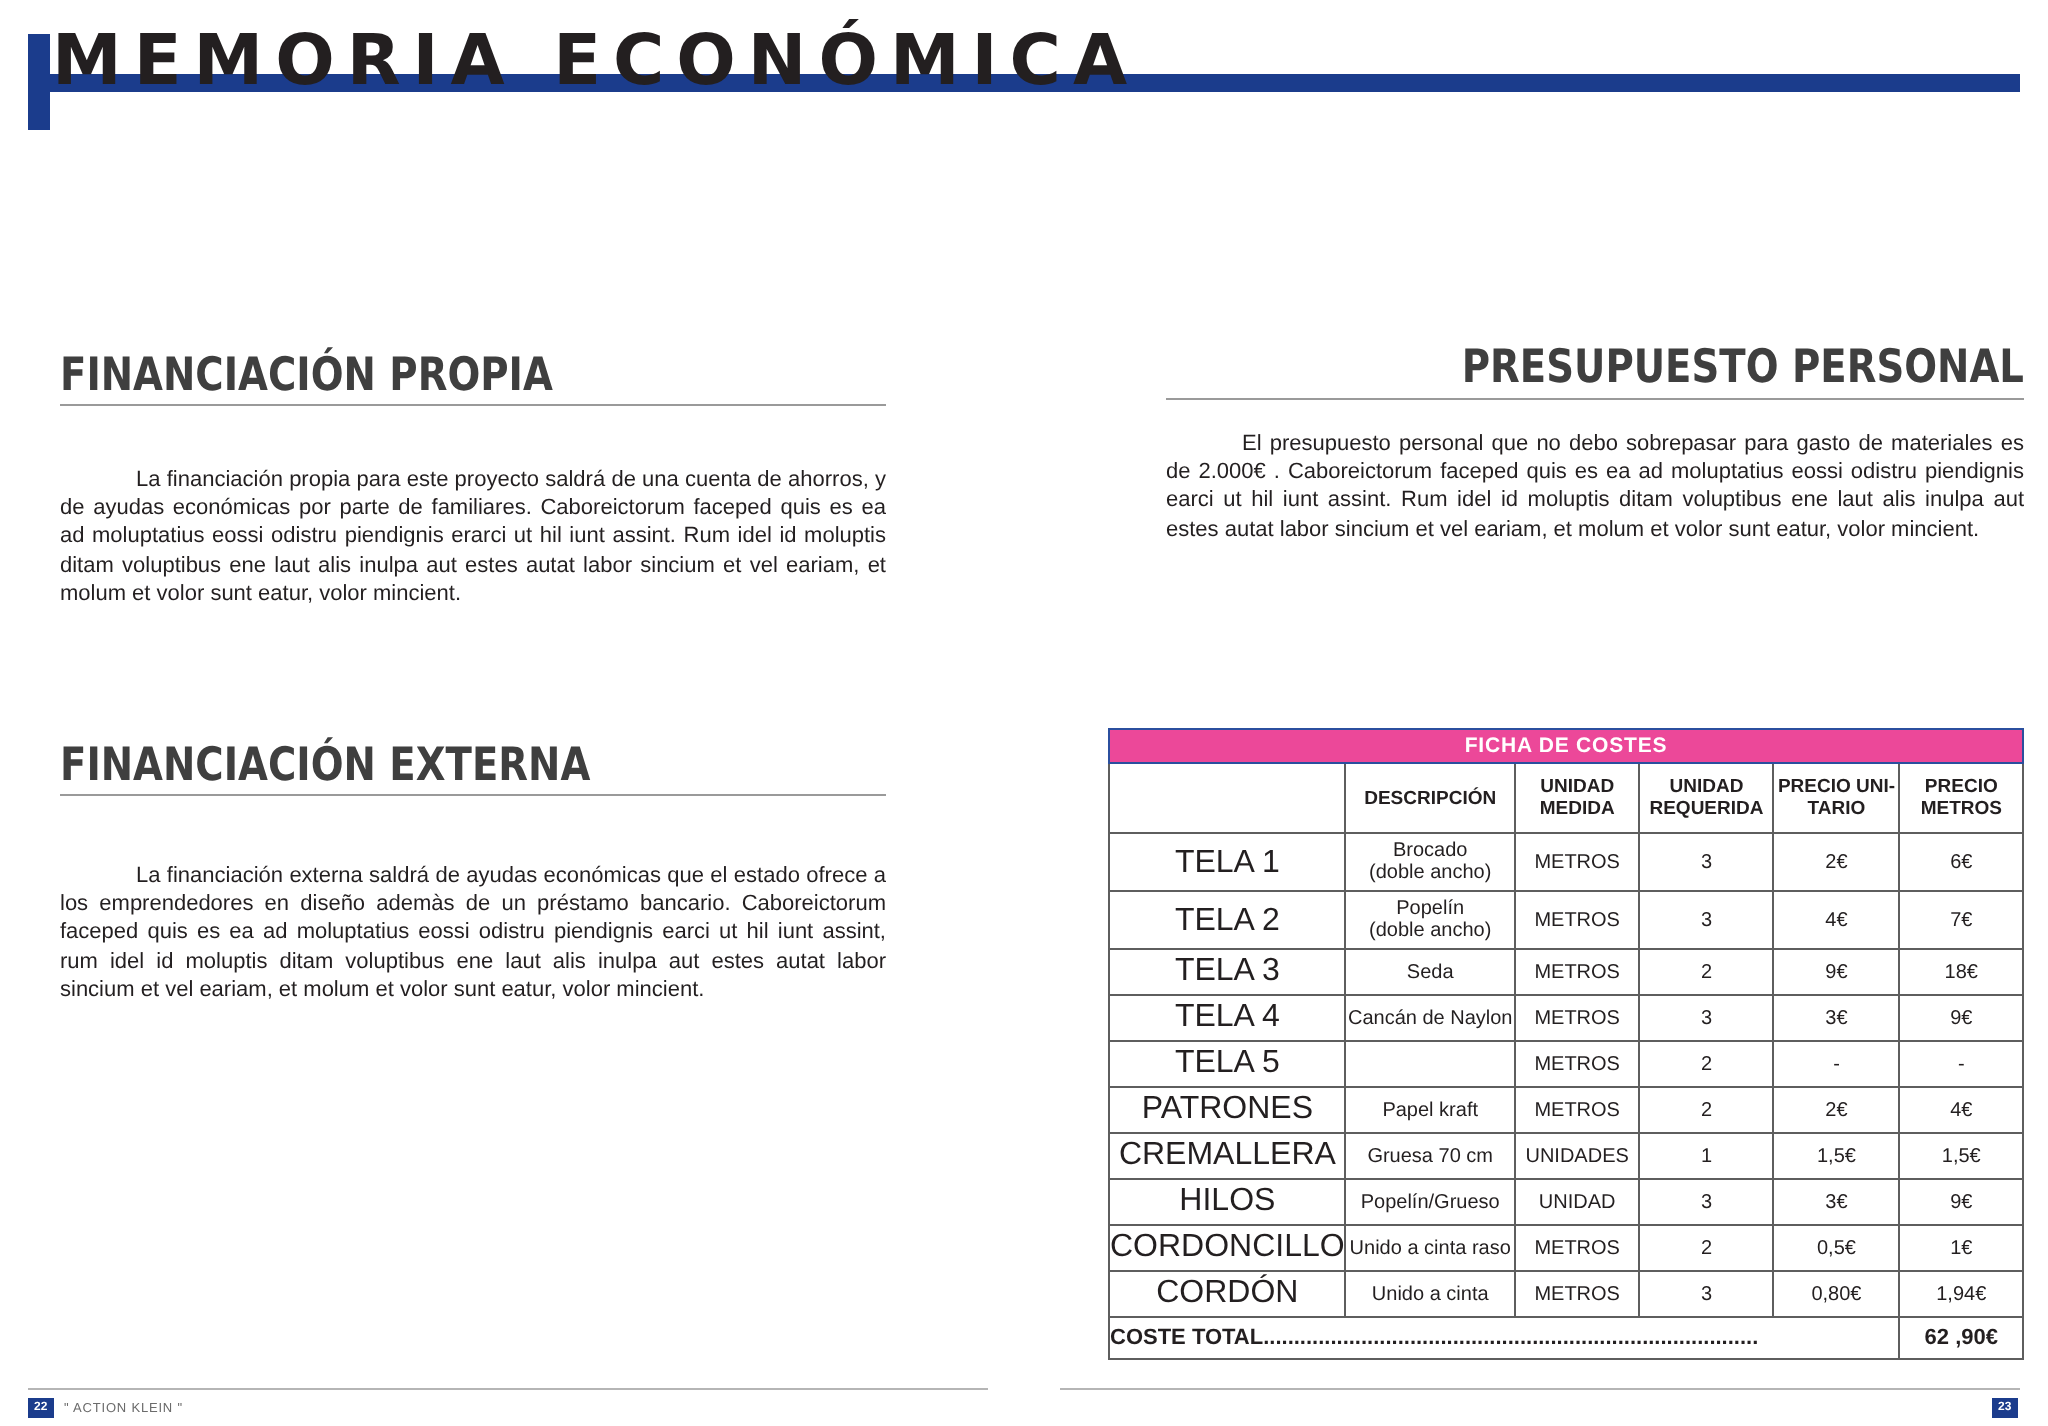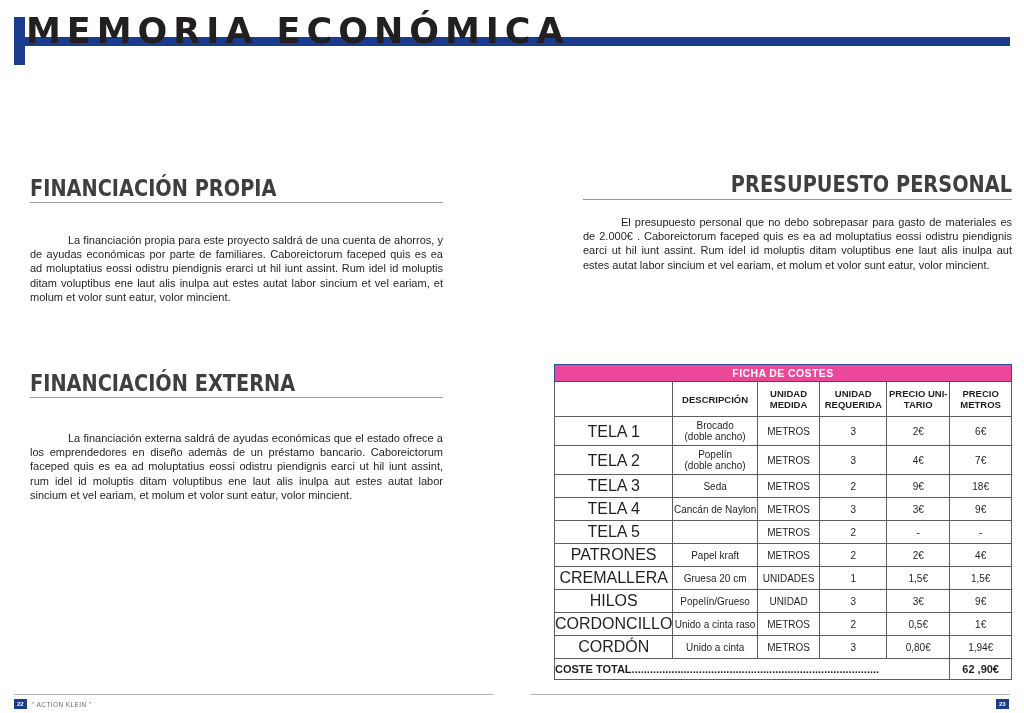--- a/index.html
+++ b/index.html
@@ -301,21 +301,21 @@
           <td class="item">PATRONES</td>
           <td>Papel kraft</td>
           <td>METROS</td>
           <td>2</td>
           <td>2€</td>
           <td>4€</td>
         </tr>
 
         <tr class="row">
           <td class="item">CREMALLERA</td>
-          <td>Gruesa 20 cm</td>
+          <td>Gruesa 70 cm</td>
           <td>UNIDADES</td>
           <td>1</td>
           <td>1,5€</td>
           <td>1,5€</td>
         </tr>
 
         <tr class="row">
           <td class="item">HILOS</td>
           <td>Popelín/Grueso</td>
           <td>UNIDAD</td>

